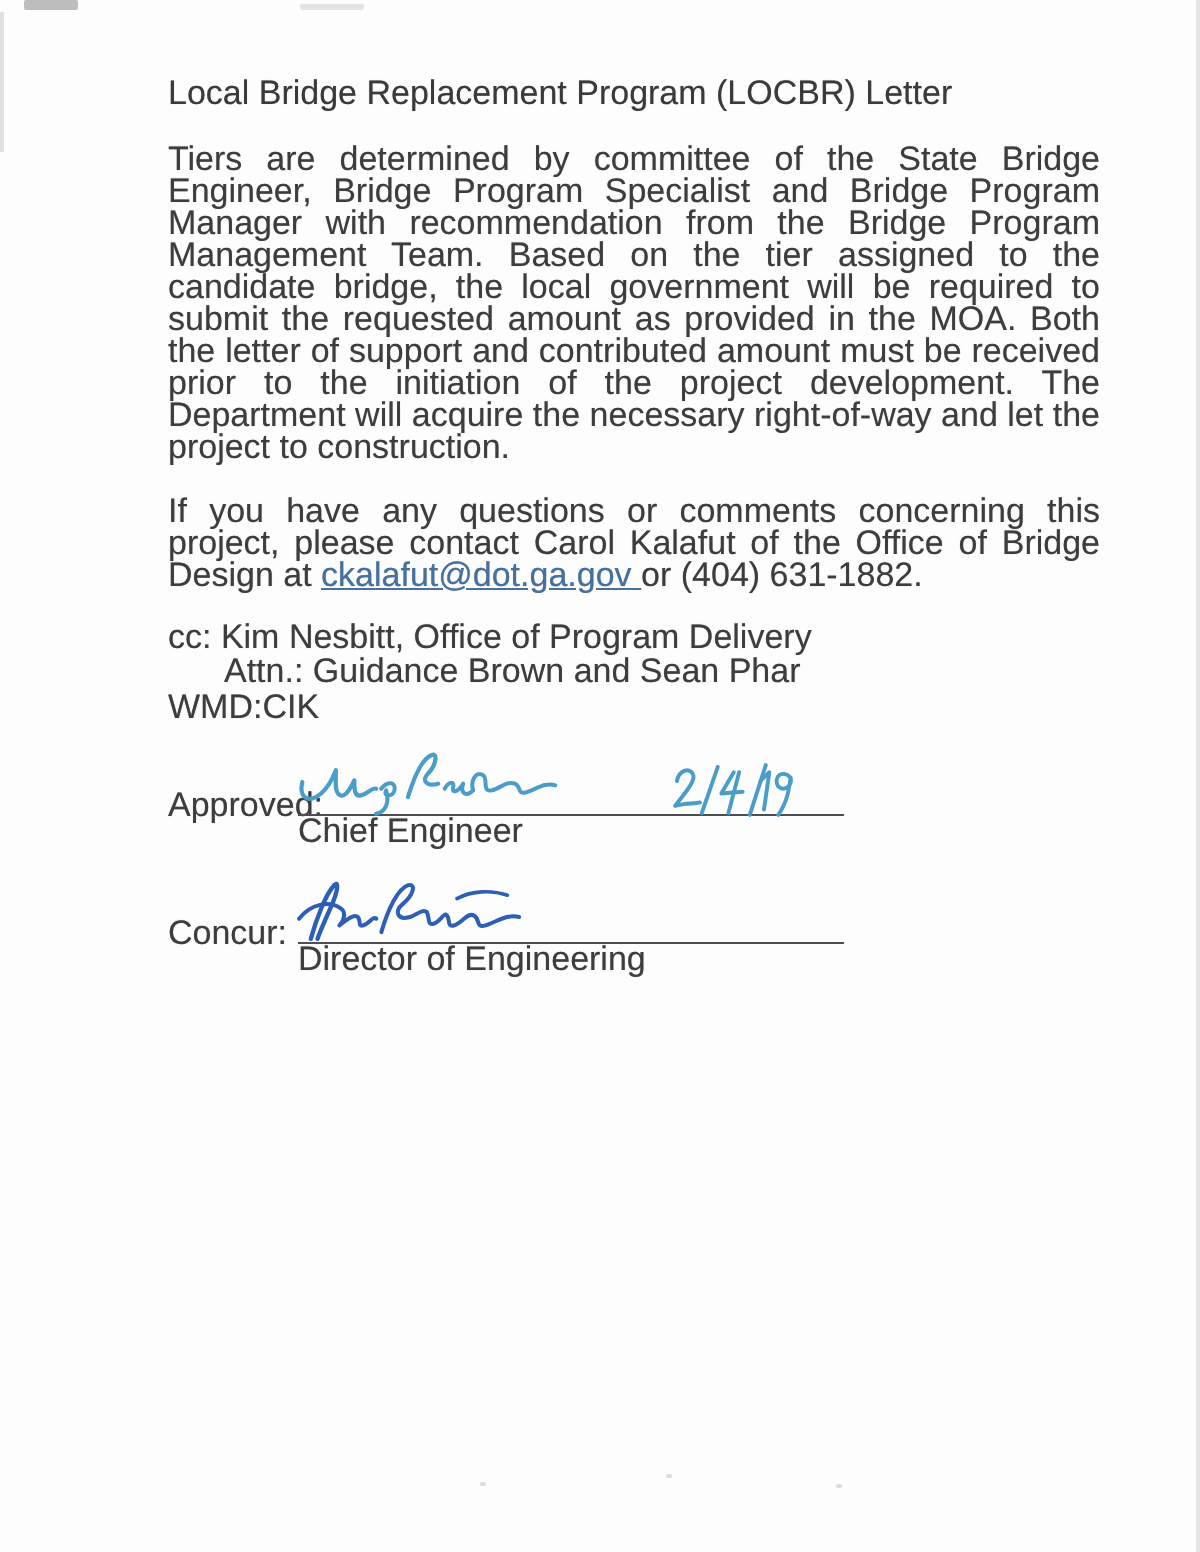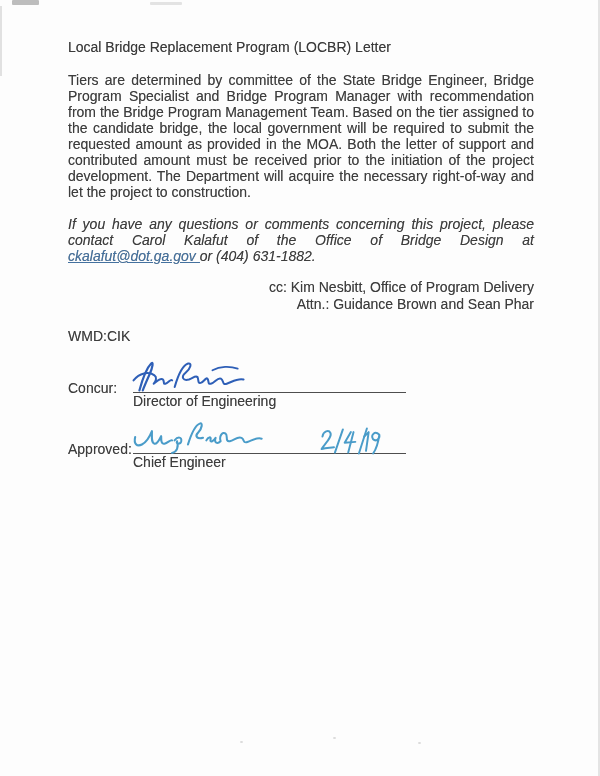--- a/index.html
+++ b/index.html
@@ -12,33 +12,33 @@
     overflow:hidden;
   }
   
   .smudge-a { position:absolute; left:12px; top:0; width:27px; height:5px; background:#9b9b9b; opacity:.65; border-radius:1px; }
   .smudge-b { position:absolute; left:150px; top:2px; width:32px; height:3px; background:#dcdcdc; opacity:.8; border-radius:1px; }
   .edge-left { position:absolute; left:0; top:6px; width:2px; height:70px; background:#cfcfcf; opacity:.6; }
   .edge-right { position:absolute; right:0; top:0; width:2px; height:776px; background:#e4e4e4; }
   .speck { position:absolute; width:3px; height:2px; background:#dadada; border-radius:50%; }
 
   .content {
-    position:absolute; left:68px; top:38px; width:466px;
-    font-size:14px; line-height:16px;
+    position:absolute; left:84px; top:38px; width:466px;
+    font-size:17px; line-height:16px;
     text-shadow:0 0 .4px rgba(70,70,70,.55);
   }
   .letter-header { line-height:18px; color:#3a3a3a; margin-bottom:16px; }
   .body-p { text-align:justify; margin:0 0 16px 0; }
-  .body-p.last { margin-bottom:14px;font-style:italic; }
+  .body-p.last { margin-bottom:14px; }
   .email-link { color:#44719f; text-decoration:underline; }
   .email-link:after { content:"\00a0"; text-decoration:underline; }
 
-  .cc-block { margin-top:15px; line-height:16.5px;text-align:right; }
+  .cc-block { margin-top:15px; line-height:16.5px; }
   .cc-indent { padding-left:28px; }
-  .ref { margin-top:16px; }
+  .ref { margin-top:2px; }
 
   .sig-row { display:flex; align-items:flex-start; }
   .sig-row.concur { margin-top:36px; }
   .sig-row.approved { margin-top:33px; }
   .sig-label { width:65px; flex:none; padding-top:0; }
   .sig-area { width:273px; flex:none; position:relative; }
   .sig-rule { height:12px; border-bottom:1.2px solid #4e4e4e; }
   .sig-title { margin-top:1px; line-height:14px; }
   .sig-svg { position:absolute; left:-2px; bottom:13px; overflow:visible; }
   .sig-svg path { fill:none; stroke-linecap:round; stroke-linejoin:round; }
@@ -70,35 +70,20 @@
 
     <p class="body-p last"><span>If you have any questions or comments concerning this project, please contact Carol Kalafut of the Office of Bridge Design at </span><a href="#" class="email-link">ckalafut@dot.ga.gov</a><span>or (404) 631-1882.</span></p>
 
     <div class="cc-block">
       <div>cc: Kim Nesbitt, Office of Program Delivery</div>
       <div class="cc-indent">Attn.: Guidance Brown and Sean Phar</div>
     </div>
 
     <div class="ref">WMD:CIK</div>
 
-    <div class="sig-row concur">
-      <span class="sig-label">Concur:</span>
-      <div class="sig-area">
-        <svg class="sig-svg blue" width="126" height="36" viewBox="0 0 150 40" aria-hidden="true">
-          <path stroke-width="2.6" d="M10 36 C13 25 19 9 24 4 C27 1 26 8 22 17 C18 26 15 33 14 36"></path>
-          <path stroke-width="2.4" d="M3 24 C10 15 21 13 28 18 C31 20 30 25 27 28 C32 24 36 21 38 23 C40 25 38 29 41 28 C45 27 47 22 49 24"></path>
-          <path stroke-width="2.4" d="M52 32 C56 18 62 6 68 4 C73 3 71 10 65 15 C59 20 62 25 69 23 C74 21 77 18 79 20"></path>
-          <path stroke-width="2.4" d="M79 20 C81 23 79 28 83 27 C87 26 89 20 91 22 C93 24 91 29 95 28 C100 27 103 20 107 22 C111 24 108 30 114 28 C120 26 127 21 134 23"></path>
-          <path stroke-width="2.2" d="M97 12 C106 7 118 7 127 10"></path>
-        </svg>
-        <div class="sig-rule"></div>
-        <div class="sig-title">Director of Engineering</div>
-      </div>
-    </div>
-
     <div class="sig-row approved">
       <span class="sig-label">Approved:</span>
       <div class="sig-area">
         <svg class="sig-svg teal" width="134" height="38" viewBox="0 0 160 44" aria-hidden="true">
           <path stroke-width="2.5" d="M5 22 C3 30 7 34 13 31 C19 28 23 20 25 15 C25 22 24 29 28 30 C31 31 34 25 36 21 C36 26 36 31 40 30 C44 29 47 25 49 26"></path>
           <path stroke-width="2.4" d="M52 26 C56 21 61 22 60 27 C59 31 53 31 55 27 C57 34 55 40 49 41"></path>
           <path stroke-width="2.5" d="M68 31 C72 18 77 8 82 6 C86 4 85 12 80 17 C76 21 79 25 86 23"></path>
           <path stroke-width="2.4" d="M90 26 C92 22 96 21 95 25 C94 29 98 28 101 23 C99 29 103 31 107 27 C105 21 109 15 113 18 C116 20 112 28 118 27 C123 26 127 21 132 23 C136 25 133 30 139 28 C145 26 150 22 156 24"></path>
         </svg>
         <svg class="date-svg" width="70" height="32" viewBox="0 0 78 36" role="img" aria-label="2/4/19">
@@ -108,14 +93,29 @@
           <path stroke-width="2.2" d="M43 8 L37 31"></path>
           <path stroke-width="2.2" d="M58 4 L49 32"></path>
           <path stroke-width="2.2" d="M55 13 L60 8 L57 29"></path>
           <path stroke-width="2.2" d="M72 11 C67 6 62 11 65 16 C68 19 73 16 72 11 C71 18 70 25 65 32"></path>
         </svg>
         <div class="sig-rule"></div>
         <div class="sig-title">Chief Engineer</div>
       </div>
     </div>
 
+    <div class="sig-row concur">
+      <span class="sig-label">Concur:</span>
+      <div class="sig-area">
+        <svg class="sig-svg blue" width="126" height="36" viewBox="0 0 150 40" aria-hidden="true">
+          <path stroke-width="2.6" d="M10 36 C13 25 19 9 24 4 C27 1 26 8 22 17 C18 26 15 33 14 36"></path>
+          <path stroke-width="2.4" d="M3 24 C10 15 21 13 28 18 C31 20 30 25 27 28 C32 24 36 21 38 23 C40 25 38 29 41 28 C45 27 47 22 49 24"></path>
+          <path stroke-width="2.4" d="M52 32 C56 18 62 6 68 4 C73 3 71 10 65 15 C59 20 62 25 69 23 C74 21 77 18 79 20"></path>
+          <path stroke-width="2.4" d="M79 20 C81 23 79 28 83 27 C87 26 89 20 91 22 C93 24 91 29 95 28 C100 27 103 20 107 22 C111 24 108 30 114 28 C120 26 127 21 134 23"></path>
+          <path stroke-width="2.2" d="M97 12 C106 7 118 7 127 10"></path>
+        </svg>
+        <div class="sig-rule"></div>
+        <div class="sig-title">Director of Engineering</div>
+      </div>
+    </div>
+
   </div>
 </div>
 
 </body></html>

